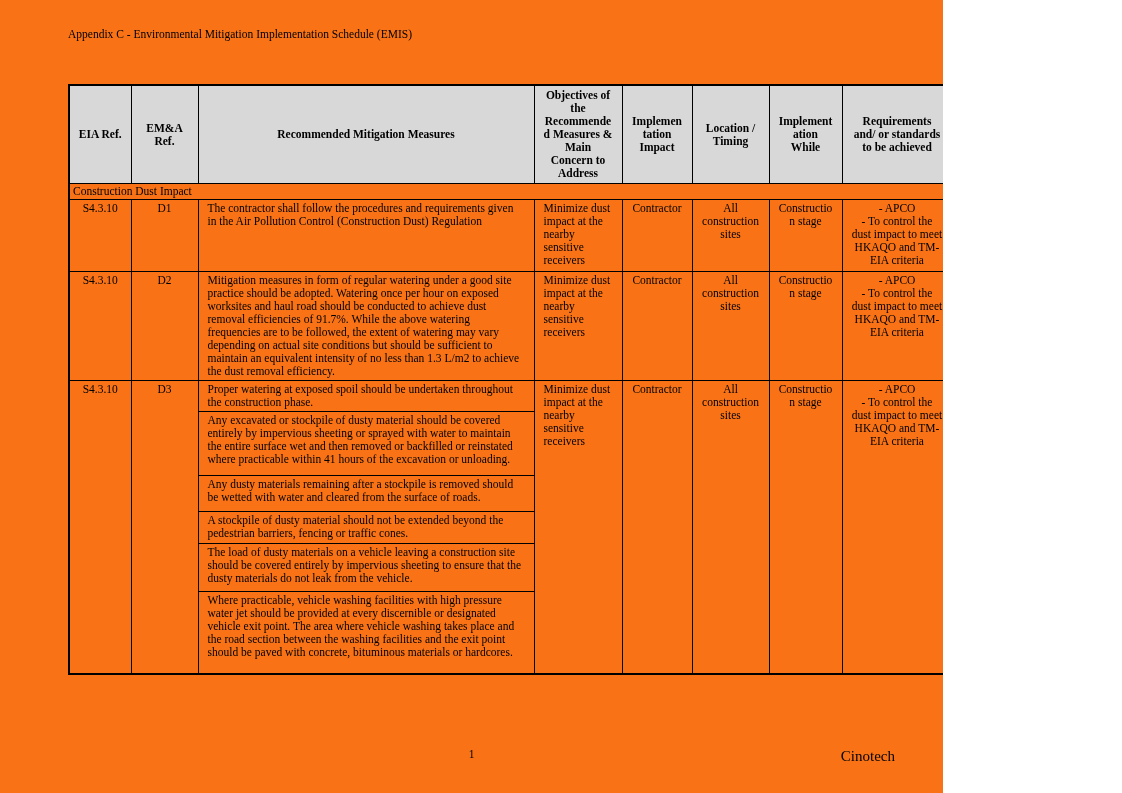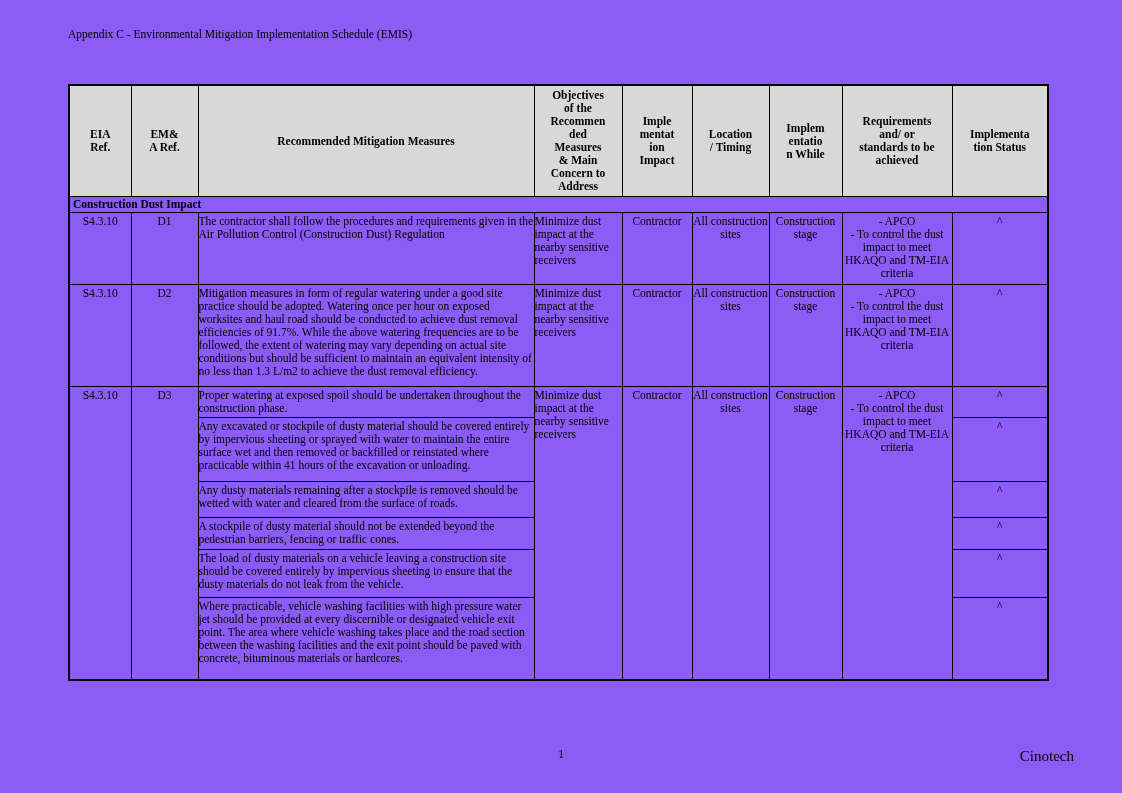--- a/index.html
+++ b/index.html
@@ -1,21 +1,21 @@
 <!DOCTYPE html>
 <html><head>
 <meta charset="utf-8">
 <style>
   * { margin: 0; padding: 0; box-sizing: border-box; }
   html, body { background: #ffffff; }
   .page {
     position: relative;
-    width: 1122px;
+    width: 943px;
     height: 793px;
-    background: #8b5cf6;
+    background: #f97316;
     color: #000000;
     font-family: "Liberation Serif", "DejaVu Serif", serif;
     overflow: hidden;
   }
   .doc-header {
     position: absolute;
     left: 68px;
     top: 28px;
     font-size: 11.5px;
   }
@@ -25,34 +25,34 @@
     top: 84px;
     width: 979px;
     border-collapse: collapse;
     table-layout: fixed;
     font-size: 11.5px;
     line-height: 13px;
     border: 2px solid #000;
   }
   .emis th, .emis td {
     border: 1px solid #000;
-    padding: 2px 0;
+    padding: 2px 9px;
     vertical-align: top;
     overflow-wrap: break-word;
     word-wrap: break-word;
   }
   .emis thead th {
     background: #d8d8d8;
     font-weight: bold;
     text-align: center;
     vertical-align: middle;
-    padding: 3px 16px;
+    padding: 3px 8px;
   }
   .section-row td {
-    font-weight: bold;
+    font-weight: normal;
     padding: 1px 3px;
   }
   .c-center { text-align: center; }
   .prewrap { white-space: pre-line; text-align: center; }
   .status-cell { text-align: center; }
   .footer-page {
     position: absolute;
     left: 0;
     right: 0;
     top: 748px;

